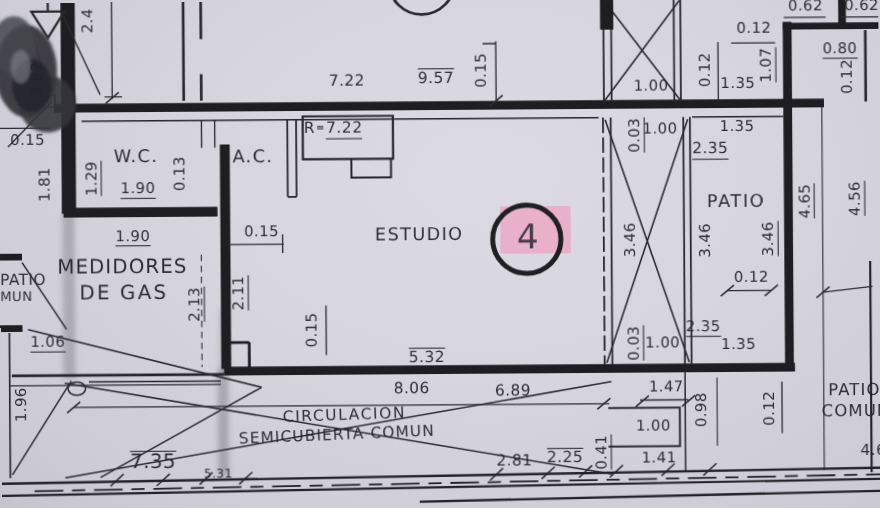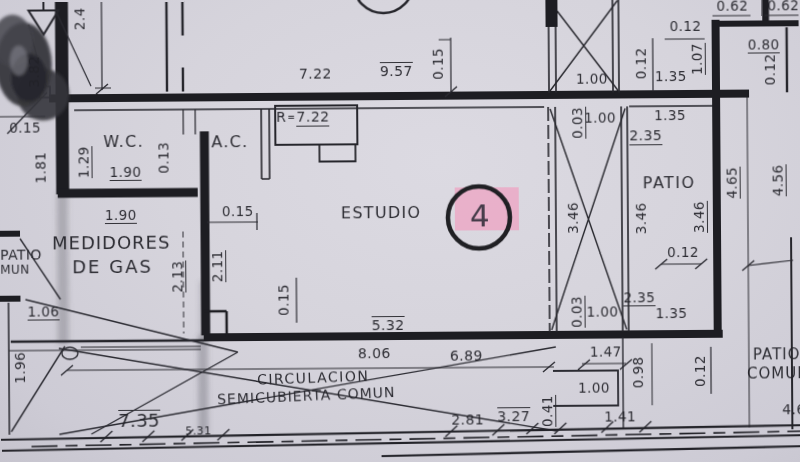--- a/index.html
+++ b/index.html
@@ -205,26 +205,26 @@
   <div class="lbl v u" style="left:725px;top:201px">4.65</div>
   <div class="lbl v u" style="left:771px;top:199px">4.56</div>
 
   <div class="lbl" style="left:357px;top:346px;font-size:14px">8.06</div>
   <div class="lbl" style="left:449px;top:349px;font-size:14px">6.89</div>
   <div class="lbl cor" style="left:256px;top:370px;transform:rotate(-1.5deg)">CIRCULACION</div>
   <div class="lbl cor" style="left:216px;top:388px;letter-spacing:1px;transform:rotate(-2deg)">SEMICUBIERTA COMUN</div>
   <div class="lbl o" style="left:117px;top:408px;font-size:18px">7.35</div>
   <div class="lbl" style="left:184px;top:424px;font-size:11px">5.31</div>
   <div class="lbl" style="left:450px;top:413px;font-size:14px">2.81</div>
-  <div class="lbl o" style="left:496px;top:408px;font-size:14px">3.27</div>
+  <div class="lbl o" style="left:496px;top:408px;font-size:14px">2.25</div>
   <div class="lbl v u" style="left:539px;top:428px">0.41</div>
 
   <div class="lbl" style="left:589px;top:346px">1.47</div>
   <div class="lbl v" style="left:630px;top:390px">0.98</div>
   <div class="lbl v" style="left:692px;top:389px">0.12</div>
   <div class="lbl" style="left:577px;top:382px">1.00</div>
-  <div class="lbl" style="left:603px;top:411px">1.41</div>
+  <div class="lbl" style="left:582px;top:411px">1.41</div>
   <div class="lbl" style="left:752px;top:350px;font-size:15px;letter-spacing:1px">PATIO</div>
   <div class="lbl" style="left:746px;top:369px;font-size:15px;letter-spacing:1px">COMUN</div>
   <div class="lbl" style="left:781px;top:405px;font-size:14px">4.6</div>
 
  </div>
 </div>
 
 </body></html>

